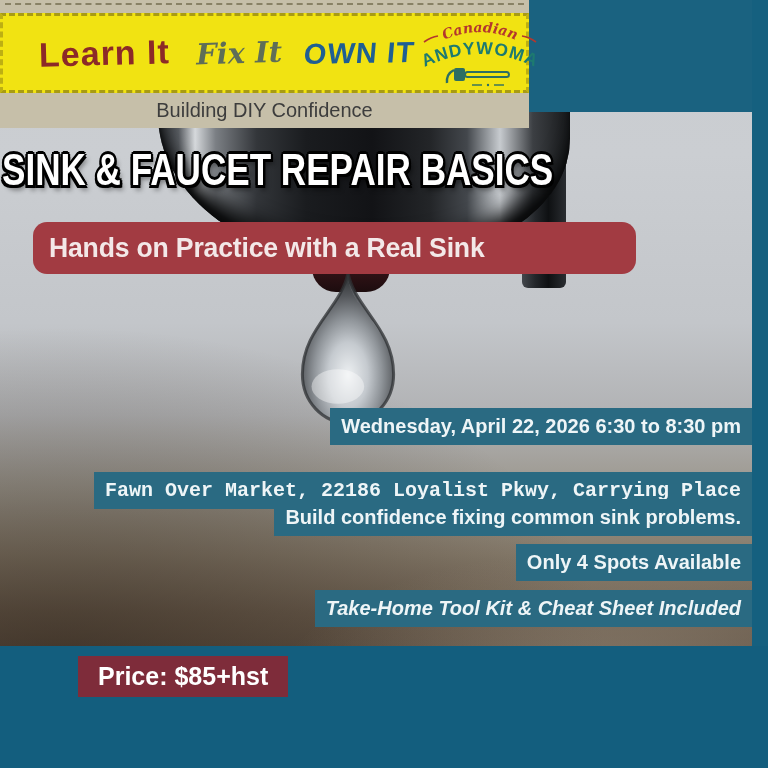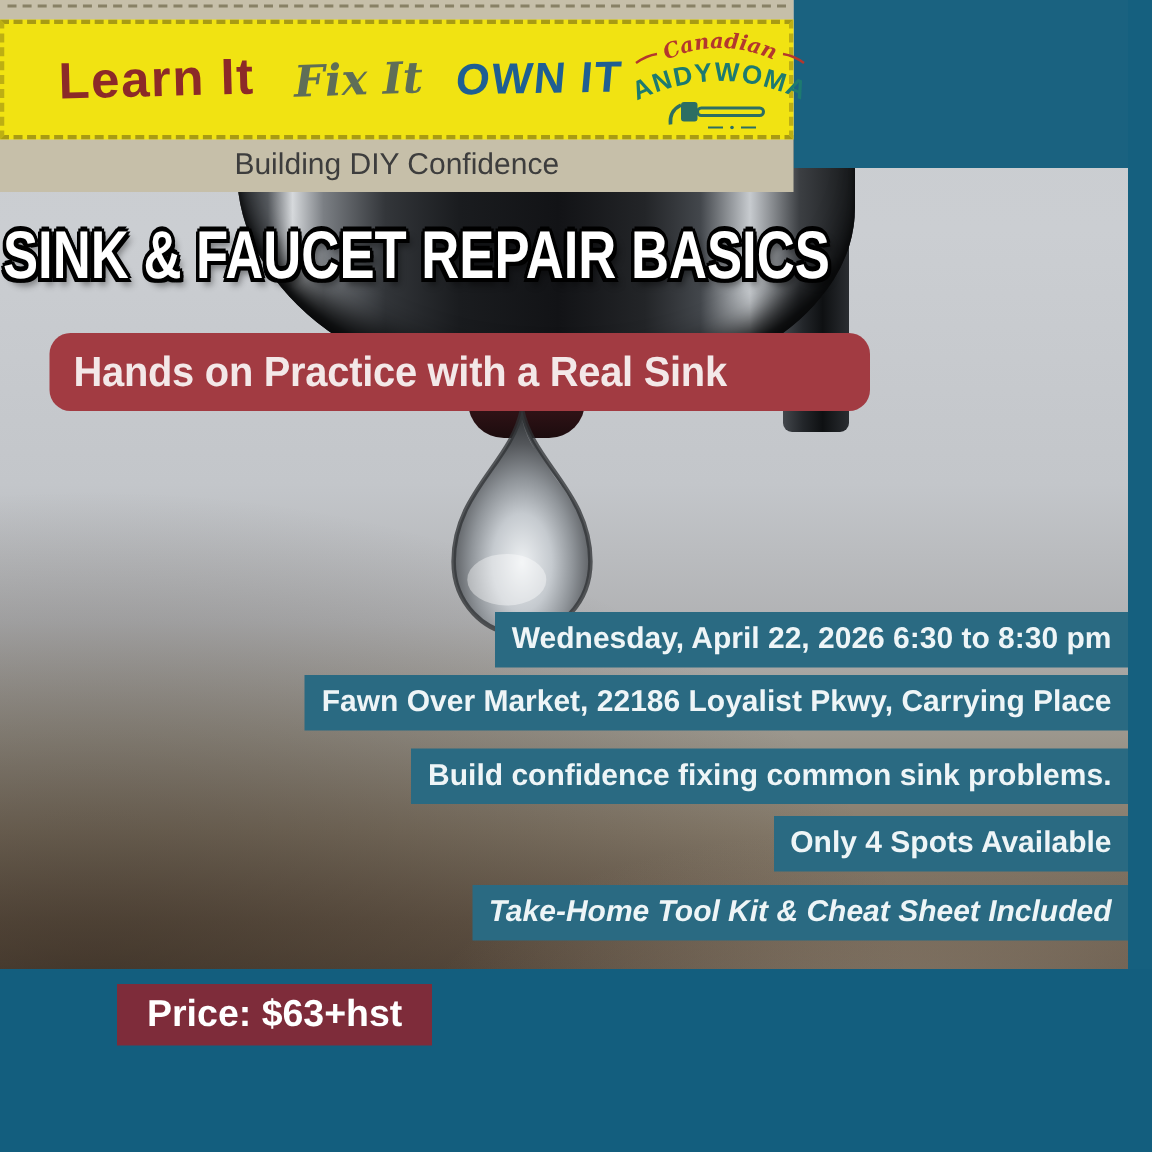--- a/index.html
+++ b/index.html
@@ -68,34 +68,34 @@
   .title{
     position:absolute;left:2px;top:144px;margin:0;z-index:7;
     font-size:45px;font-weight:bold;color:#ffffff;white-space:nowrap;
     transform:scaleX(0.78);transform-origin:left center;letter-spacing:0;
     text-shadow:
       3px 0 0 #000,-3px 0 0 #000,0 3px 0 #000,0 -3px 0 #000,
       2px 2px 0 #000,-2px 2px 0 #000,2px -2px 0 #000,-2px -2px 0 #000,
       3px 3px 0 #000,-3px 3px 0 #000,4px 5px 6px rgba(0,0,0,0.45);
   }
   .subtitle{
-    position:absolute;left:33px;top:222px;width:547px;height:52px;z-index:7;
+    position:absolute;left:33px;top:222px;width:603px;height:52px;z-index:7;
     background:#a23b42;border-radius:14px;box-sizing:border-box;
     display:flex;align-items:center;padding-left:16px;
     font-size:28px;font-weight:bold;color:#f3e8e8;white-space:nowrap;
     letter-spacing:-0.2px;
   }
   .subtitle span{transform:scaleX(0.95);transform-origin:left center;display:inline-block;}
   
   .bar{
     position:absolute;right:16px;height:37px;line-height:37px;z-index:7;
     background:#2a6a82;color:#eef5f7;font-size:20px;font-weight:bold;
     padding:0 11px;white-space:nowrap;
   }
-  .bar1{top:408px;} .bar2{top:450px;} .bar3{top:499px;margin-left:44px;} .bar4{top:544px;} .bar5{top:590px;font-style:italic;}
+  .bar1{top:408px;} .bar2{top:472px;font-family:Liberation Mono, monospace;} .bar3{top:499px;margin-left:44px;} .bar4{top:544px;} .bar5{top:590px;font-style:italic;}
   
   .price{
     position:absolute;left:78px;top:656px;height:41px;line-height:41px;z-index:7;
     background:#7e2c3a;color:#ffffff;font-size:25px;font-weight:bold;
     padding:0 20px;white-space:nowrap;
   }
 </style>
 </head>
 <body>
 
@@ -162,15 +162,15 @@
   <div class="subtitle">
     <span>Hands on Practice with a Real Sink</span>
   </div>
 
   <div class="bar bar1">Wednesday, April 22, 2026 6:30 to 8:30 pm</div>
   <div class="bar bar2">Fawn Over Market, 22186 Loyalist Pkwy, Carrying Place</div>
   <div class="bar bar3">Build confidence fixing common sink problems.</div>
   <div class="bar bar4">Only 4 Spots Available</div>
   <div class="bar bar5">Take-Home Tool Kit &amp; Cheat Sheet Included</div>
 
-  <div class="price">Price: $63+hst</div>
+  <div class="price">Price: $85+hst</div>
 
 </div>
 
 </body></html>

